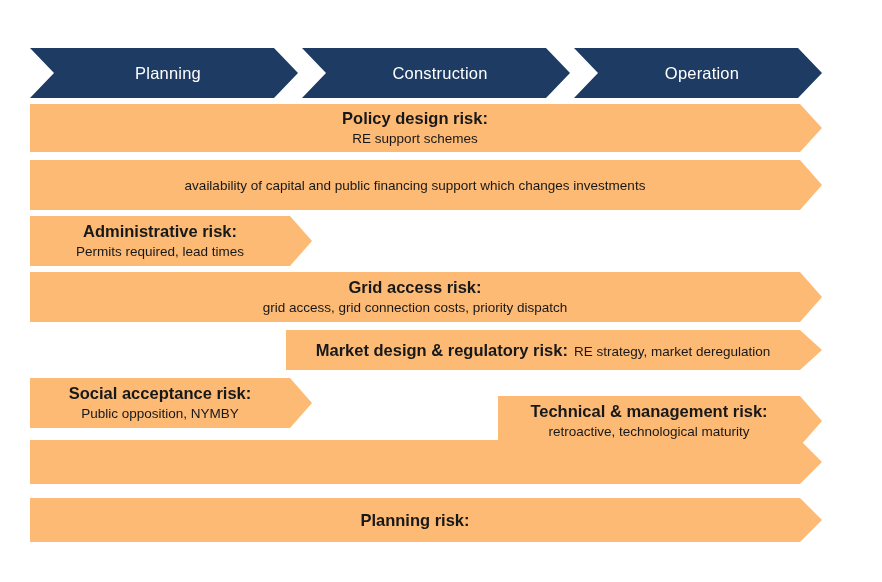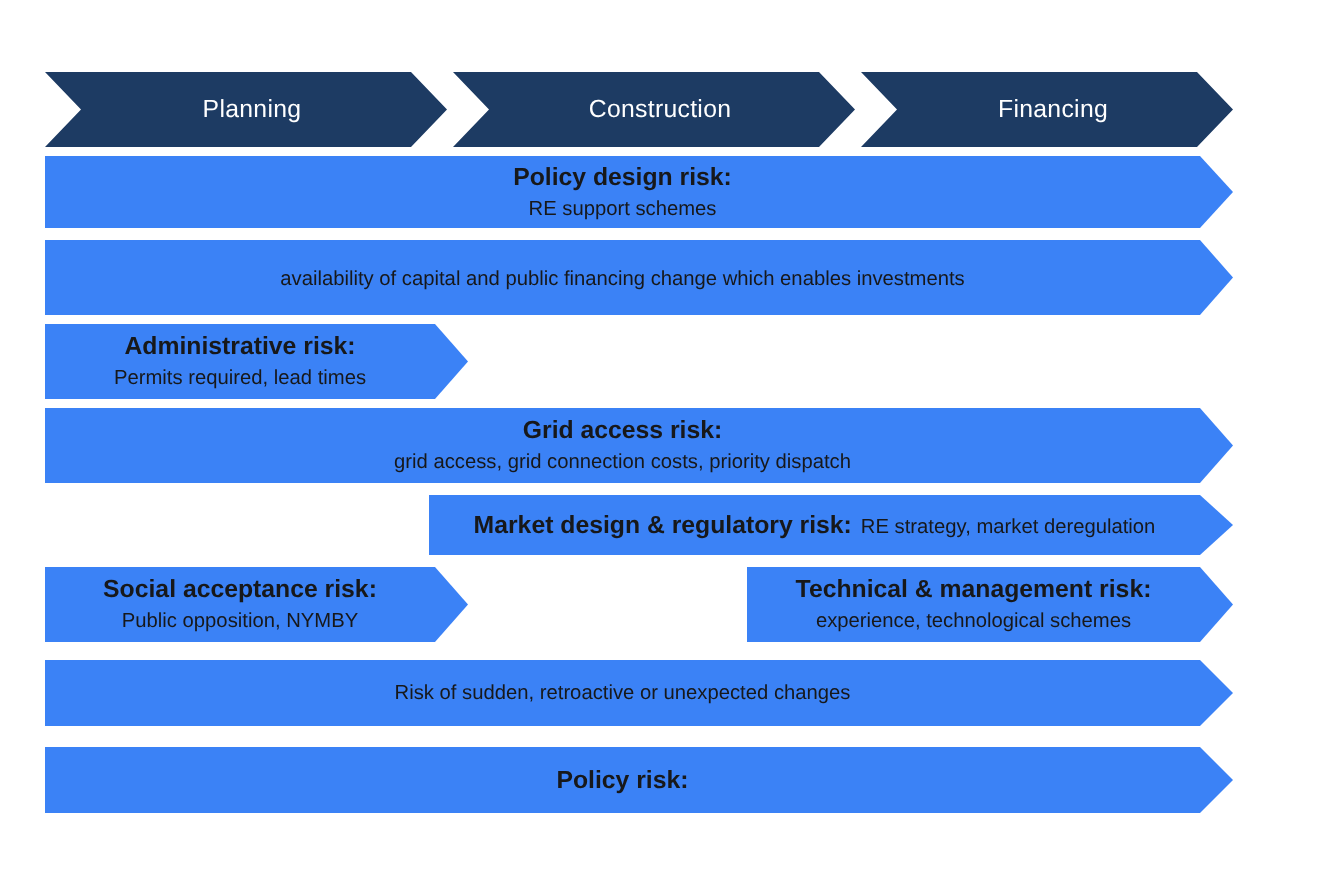--- a/index.html
+++ b/index.html
@@ -48,21 +48,21 @@
     white-space: nowrap;
     transform: translateX(4px);
   }
   #phase-planning    { left: 0px;   width: 268px; }
   #phase-construction{ left: 272px; width: 268px; justify-content: center; }
   #phase-operation   { left: 544px; width: 248px; }
 
   
   .risk-bar {
     position: absolute;
-    background: #3b82f6;
+    background: #fdba74;
     display: flex;
     flex-direction: column;
     align-items: center;
     justify-content: center;
     text-align: center;
     color: #17181a;
     -webkit-clip-path: polygon(0 0, calc(100% - 22px) 0, 100% 50%, calc(100% - 22px) 100%, 0 100%);
     clip-path: polygon(0 0, calc(100% - 22px) 0, 100% 50%, calc(100% - 22px) 100%, 0 100%);
   }
   .risk-bar .bar-inner {
@@ -94,51 +94,51 @@
     margin-top: 0;
   }
 
   
   #bar-policy-design     { left: 30px;  top: 104px; width: 792px; height: 48px; }
   #bar-financing         { left: 30px;  top: 160px; width: 792px; height: 50px; }
   #bar-administrative    { left: 30px;  top: 216px; width: 282px; height: 50px; }
   #bar-grid-access       { left: 30px;  top: 272px; width: 792px; height: 50px; }
   #bar-market-design     { left: 286px; top: 330px; width: 536px; height: 40px; }
   #bar-social-acceptance { left: 30px;  top: 378px; width: 282px; height: 50px; }
-  #bar-technical-mgmt    { left: 498px; top: 378px; width: 324px; height: 50px; }
+  #bar-technical-mgmt    { left: 498px; top: 396px; width: 324px; height: 50px; }
   #bar-sudden-policy     { left: 30px;  top: 440px; width: 792px; height: 44px; }
   #bar-country           { left: 30px;  top: 498px; width: 792px; height: 44px; }
 </style>
 </head>
 <body>
 
 <div id="canvas">
 
   <div id="phase-header">
     <div class="phase-chevron" id="phase-planning">
       <span class="phase-label">Planning</span>
     </div>
     <div class="phase-chevron" id="phase-construction">
       <span class="phase-label">Construction</span>
     </div>
     <div class="phase-chevron" id="phase-operation">
-      <span class="phase-label">Financing</span>
+      <span class="phase-label">Operation</span>
     </div>
   </div>
 
   <div class="risk-bar" id="bar-policy-design">
     <div class="bar-inner">
       <span class="risk-title">Policy design risk:</span>
       <span class="risk-sub">RE support schemes</span>
     </div>
   </div>
 
   <div class="risk-bar" id="bar-financing">
     <div class="bar-inner">
-      <span class="risk-sub">availability of capital and public financing change which enables investments</span>
+      <span class="risk-sub">availability of capital and public financing support which changes investments</span>
     </div>
   </div>
 
   <div class="risk-bar" id="bar-grid-access">
     <div class="bar-inner">
       <span class="risk-title">Grid access risk:</span>
       <span class="risk-sub">grid access,  grid connection costs,  priority dispatch</span>
     </div>
   </div>
 
@@ -159,29 +159,28 @@
   <div class="risk-bar" id="bar-social-acceptance">
     <div class="bar-inner">
       <span class="risk-title">Social acceptance  risk:</span>
       <span class="risk-sub">Public opposition, NYMBY</span>
     </div>
   </div>
 
   <div class="risk-bar" id="bar-technical-mgmt">
     <div class="bar-inner">
       <span class="risk-title">Technical &amp; management risk:</span>
-      <span class="risk-sub">experience, technological schemes</span>
+      <span class="risk-sub">retroactive, technological maturity</span>
     </div>
   </div>
 
   <div class="risk-bar inline" id="bar-sudden-policy">
     <div class="bar-inner">
-      <span class="risk-sub">Risk of sudden, retroactive or unexpected changes</span>
     </div>
   </div>
 
   <div class="risk-bar inline" id="bar-country">
     <div class="bar-inner">
-      <span class="risk-title">Policy risk:</span>
+      <span class="risk-title">Planning risk:</span>
     </div>
   </div>
 
 </div>
 
 </body></html>

